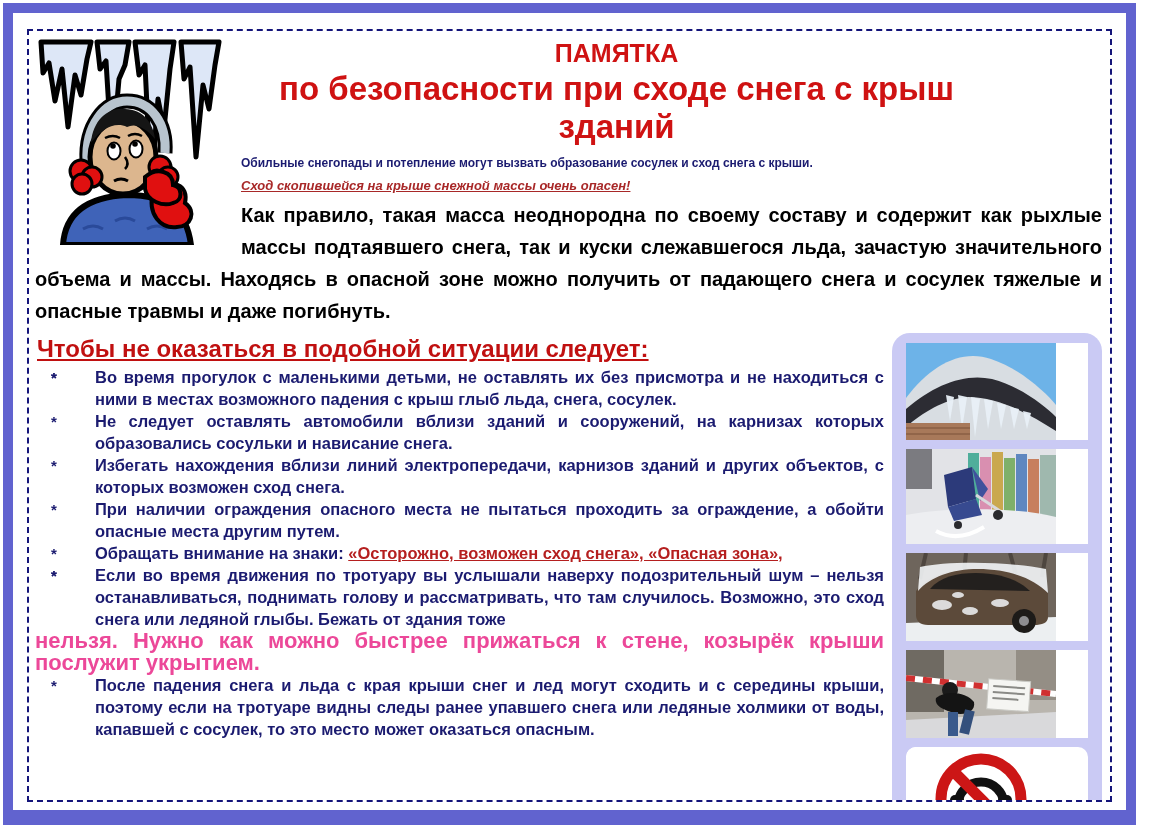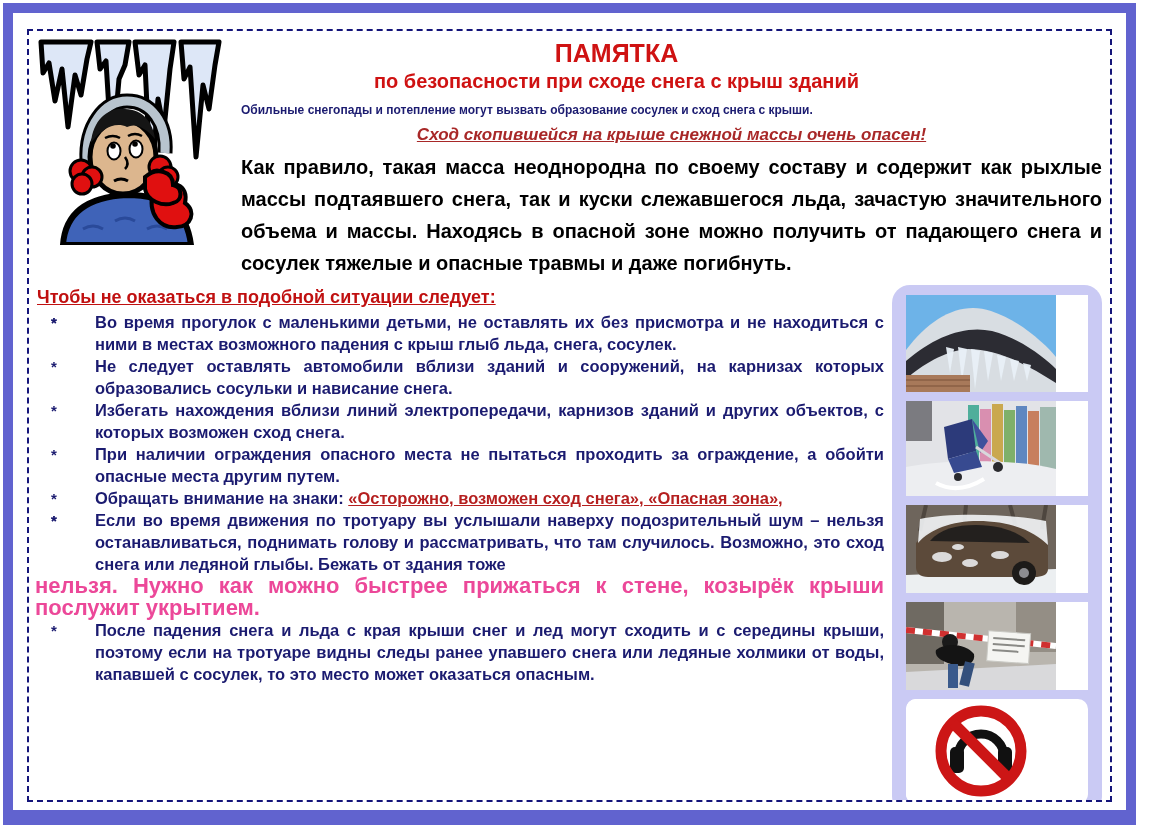--- a/index.html
+++ b/index.html
@@ -17,37 +17,37 @@
     padding:2px 8px 2px 6px;overflow:hidden;z-index:1;
   }
   
   .top{overflow:visible;}
   .clipart{float:left;width:190px;height:206px;margin:0 16px 4px 0;}
   .title1{
     text-align:center;color:#cf1212;font-weight:bold;font-size:25px;
     padding-right:110px;margin-top:6px;
   }
   .title2{
-    text-align:center;color:#cf1212;font-weight:bold;font-size:20px;
+    text-align:center;color:#cf1212;font-weight:bold;font-size:33px;
     padding-right:110px;margin-top:2px;
   }
   .intro{color:#1b1b70;font-weight:bold;font-size:12px;margin-top:10px;}
   .warning{
-    text-align:center;color:#a82828;font-weight:bold;font-style:italic;
-    text-decoration:underline;font-size:17px;margin:8px 0 6px;
+    text-align:left;color:#a82828;font-weight:bold;font-style:italic;
+    text-decoration:underline;font-size:13px;margin:8px 0 6px;
   }
   .para{
     color:#000000;font-weight:bold;font-size:20px;line-height:32px;
     text-align:justify;margin-top:2px;
   }
   
   .mid{clear:none;display:flex;margin-top:6px;}
   .leftcol{flex:1;min-width:0;}
   .list-header{
-    color:#c01010;font-weight:bold;font-size:18px;text-decoration:underline;
+    color:#c01010;font-weight:bold;font-size:24px;text-decoration:underline;
     margin:2px 0 3px 2px;
   }
   ul.rules{list-style:none;margin:0;padding:0;}
   ul.rules li{
     position:relative;padding-left:60px;color:#1b1b70;font-weight:bold;
     font-size:16.5px;line-height:22px;text-align:justify;
   }
   ul.rules .mark{
     position:absolute;left:16px;top:1px;font-size:15px;color:#1b1b70;
   }

